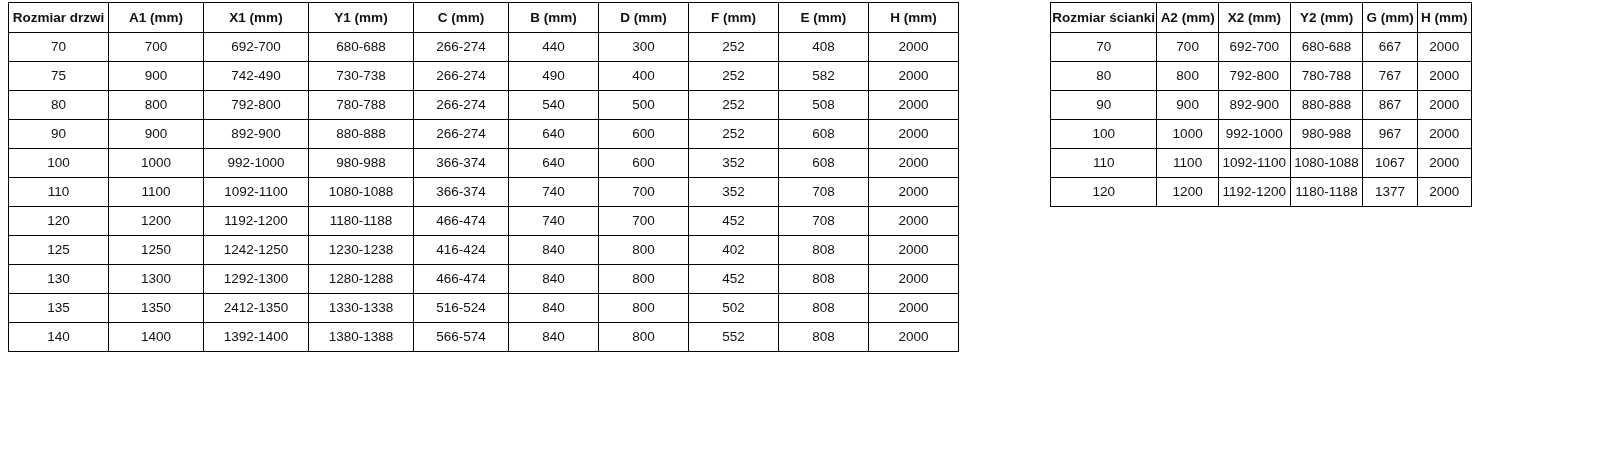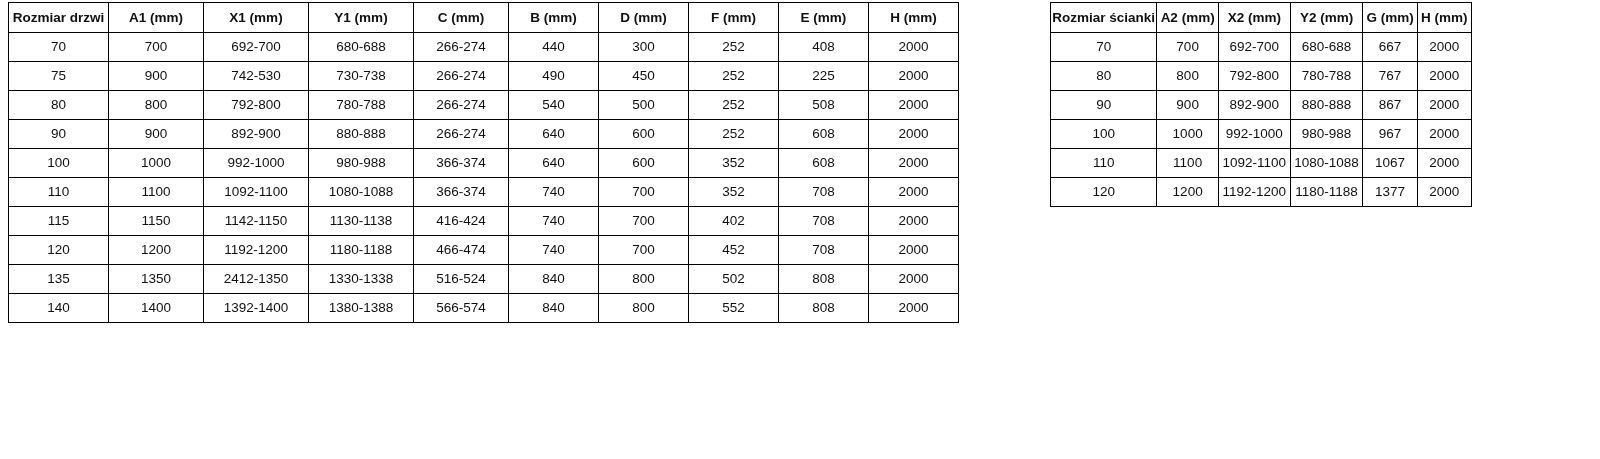--- a/index.html
+++ b/index.html
@@ -113,27 +113,27 @@
           <td>266-274</td>
           <td>440</td>
           <td>300</td>
           <td>252</td>
           <td>408</td>
           <td>2000</td>
         </tr>
         <tr>
           <td>75</td>
           <td>900</td>
-          <td>742-530</td>
+          <td>742-490</td>
           <td>730-738</td>
           <td>266-274</td>
           <td>490</td>
-          <td>450</td>
+          <td>400</td>
           <td>252</td>
-          <td>225</td>
+          <td>582</td>
           <td>2000</td>
         </tr>
         <tr>
           <td>80</td>
           <td>800</td>
           <td>792-800</td>
           <td>780-788</td>
           <td>266-274</td>
           <td>540</td>
           <td>500</td>
@@ -171,41 +171,53 @@
           <td>1092-1100</td>
           <td>1080-1088</td>
           <td>366-374</td>
           <td>740</td>
           <td>700</td>
           <td>352</td>
           <td>708</td>
           <td>2000</td>
         </tr>
         <tr>
-          <td>115</td>
-          <td>1150</td>
-          <td>1142-1150</td>
-          <td>1130-1138</td>
-          <td>416-424</td>
-          <td>740</td>
-          <td>700</td>
-          <td>402</td>
-          <td>708</td>
-          <td>2000</td>
-        </tr>
-        <tr>
           <td>120</td>
           <td>1200</td>
           <td>1192-1200</td>
           <td>1180-1188</td>
           <td>466-474</td>
           <td>740</td>
           <td>700</td>
           <td>452</td>
           <td>708</td>
+          <td>2000</td>
+        </tr>
+        <tr>
+          <td>125</td>
+          <td>1250</td>
+          <td>1242-1250</td>
+          <td>1230-1238</td>
+          <td>416-424</td>
+          <td>840</td>
+          <td>800</td>
+          <td>402</td>
+          <td>808</td>
+          <td>2000</td>
+        </tr>
+        <tr>
+          <td>130</td>
+          <td>1300</td>
+          <td>1292-1300</td>
+          <td>1280-1288</td>
+          <td>466-474</td>
+          <td>840</td>
+          <td>800</td>
+          <td>452</td>
+          <td>808</td>
           <td>2000</td>
         </tr>
         <tr>
           <td>135</td>
           <td>1350</td>
           <td>2412-1350</td>
           <td>1330-1338</td>
           <td>516-524</td>
           <td>840</td>
           <td>800</td>

